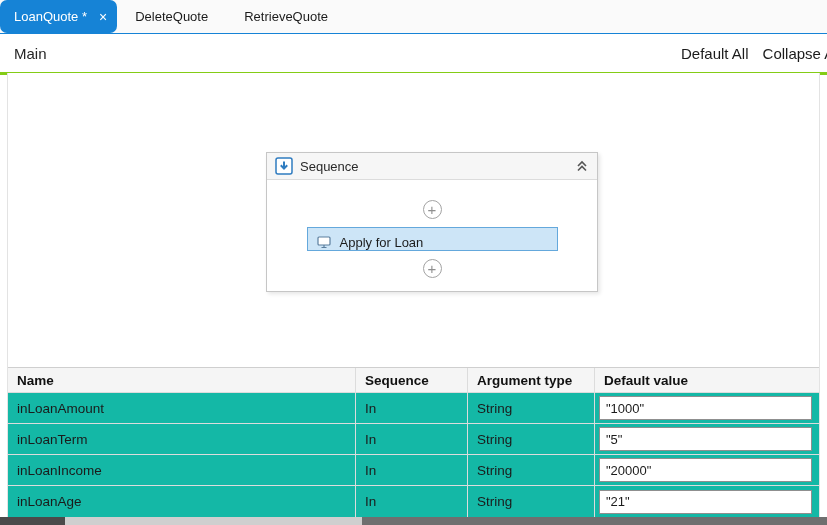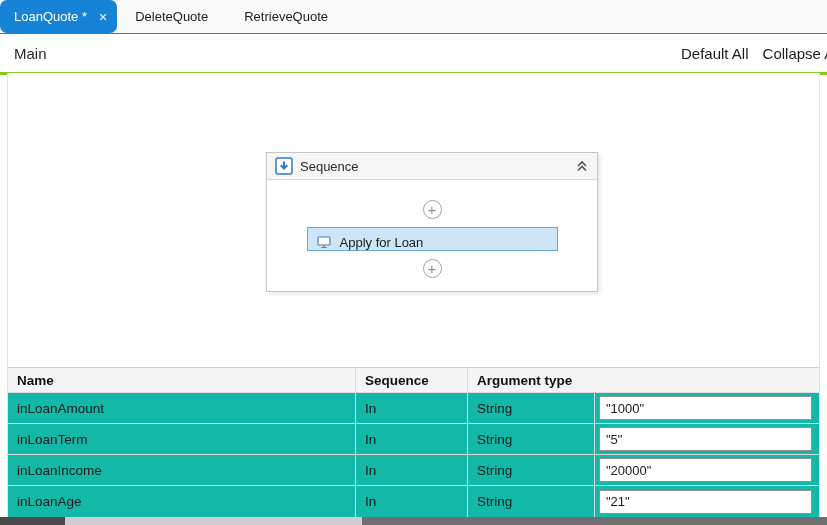--- a/index.html
+++ b/index.html
@@ -174,20 +174,21 @@
         <div class="plus-btn">+</div>
       </div>
     </div>
   </div>
 
   <div class="argtable">
     <div class="trow header">
       <div class="tcell">Name</div>
       <div class="tcell">Sequence</div>
       <div class="tcell">Argument type</div>
+      <div class="tcell">Default value</div>
     </div>
 
     <div class="trow datarow">
       <div class="tcell">inLoanAmount</div>
       <div class="tcell">In</div>
       <div class="tcell">String</div>
       <div class="tcell default-cell">
         <input class="default-input" type="text" value="&quot;1000&quot;" style="">
       </div>
     </div>

